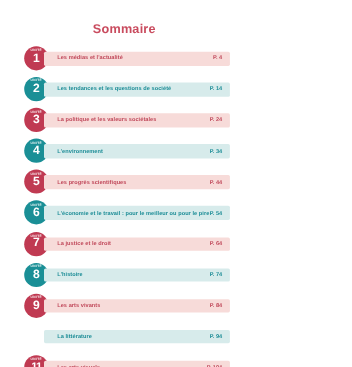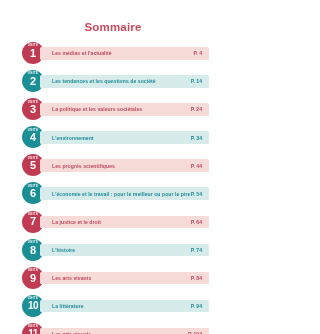--- a/index.html
+++ b/index.html
@@ -222,24 +222,20 @@
         <div class="badge badge-red">
           <span class="badge-label">UNITÉ</span>
           <span class="badge-num">9</span>
         </div>
         <div class="bar bar-red">
           <span class="unit-title title-red">Les arts vivants</span>
           <span class="unit-page page-red">P. 84</span>
         </div>
       </li>
       <li class="toc-row">
-        <div class="badge badge-teal">
-          <span class="badge-label">UNITÉ</span>
-          <span class="badge-num wide">10</span>
-        </div>
         <div class="bar bar-teal">
           <span class="unit-title title-teal">La littérature</span>
           <span class="unit-page page-teal">P. 94</span>
         </div>
       </li>
       <li class="toc-row">
         <div class="badge badge-red">
           <span class="badge-label">UNITÉ</span>
           <span class="badge-num wide">11</span>
         </div>

